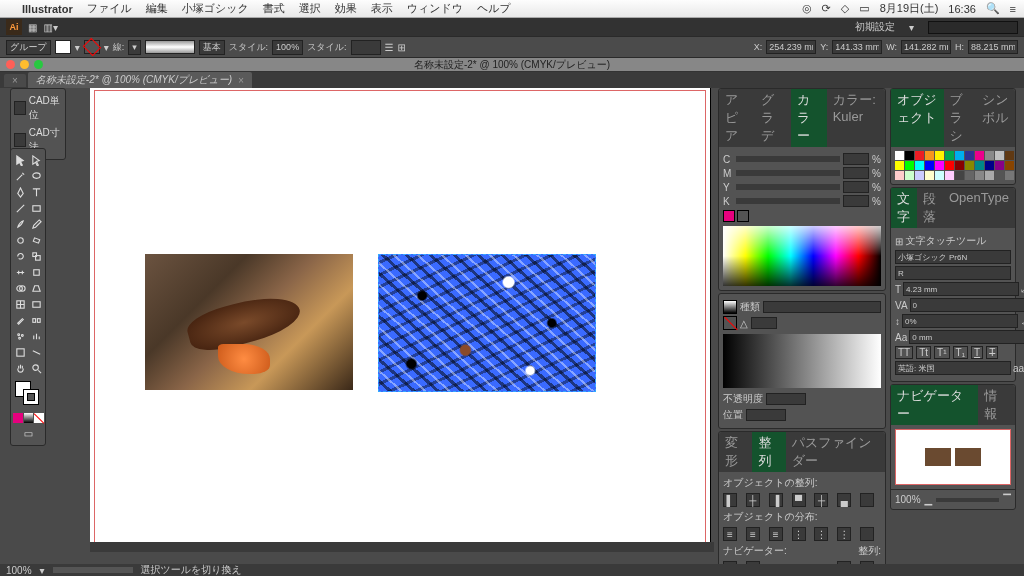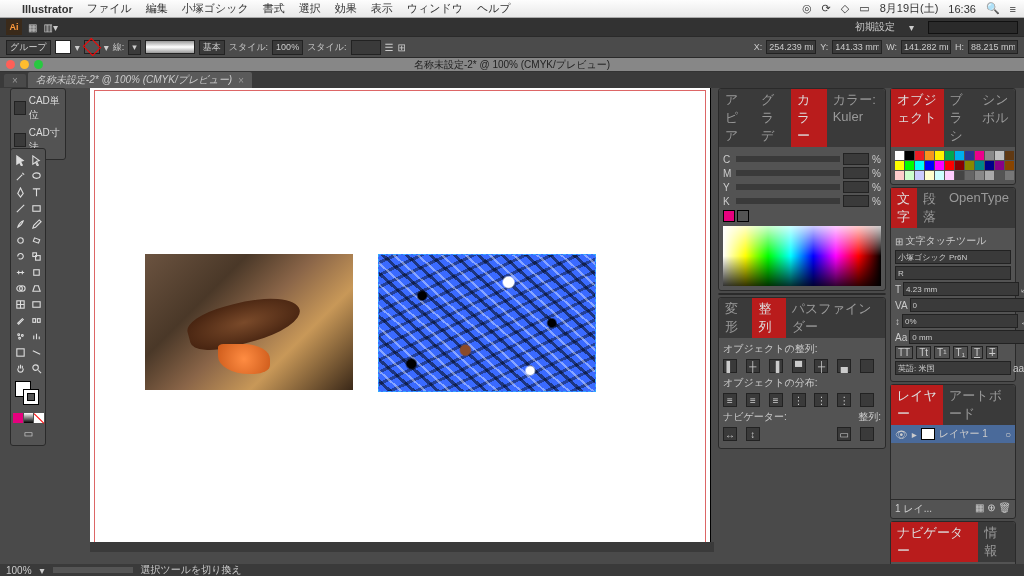--- a/index.html
+++ b/index.html
@@ -44,21 +44,21 @@
   radial-gradient(circle at 70% 85%, #fff 2%, transparent 3%),
   repeating-linear-gradient(42deg, transparent 0 6px, rgba(0,0,0,.5) 6px 9px, transparent 9px 14px, rgba(255,255,255,.4) 14px 16px),
   repeating-linear-gradient(-25deg, transparent 0 8px, rgba(0,0,0,.4) 8px 11px);
 }
 .right-panels { position:absolute; top:0; right:6px; width:300px; bottom:0; display:flex; gap:4px; }
 .col { display:flex; flex-direction:column; gap:2px; }
 .col.a { width:168px; } .col.b { width:126px; }
 .panel { background:#535353; border:1px solid #2a2a2a; border-radius:3px; color:#ccc; }
 .panel .tabs { display:flex; background:#3a3a3a; border-radius:3px 3px 0 0; }
 .panel .tabs span { padding:2px 6px; font-size:13px; color:#999; }
-.panel .tabs span.on { background:#b91c1c; color:#ddd; }
+.panel .tabs span.on { background:#14532d; color:#ddd; }
 .panel .body { padding:4px; font-size:9px; }
 .slider-row { display:flex; align-items:center; gap:3px; margin:2px 0; }
 .slider-row .lbl { width:10px; }
 .slider-row .bar { flex:1; height:6px; background:#3a3a3a; position:relative; }
 .slider-row .val { width:26px; background:#3a3a3a; border:1px solid #222; height:12px; }
 .spectrum { height:60px; background:linear-gradient(to right,#fff,#ff0,#0f0,#0ff,#00f,#f0f,#f00,#000); position:relative; margin-top:4px; }
 .spectrum::before { content:""; position:absolute; inset:0; background:linear-gradient(to bottom, rgba(255,255,255,.8), transparent 50%, rgba(0,0,0,.8)); }
 .swatch-grid { display:grid; grid-template-columns:repeat(12,1fr); gap:1px; }
 .swatch-grid div { width:9px; height:9px; }
 .char-panel .row { display:flex; gap:2px; margin:2px 0; align-items:center; }
@@ -383,20 +383,43 @@
               <span>%</span>
             </div>
           <div style="display:flex;gap:2px;margin-top:3px">
               <span style="width:12px;height:12px;background:#e6007e;border:1px solid #000"></span>
               <span style="width:12px;height:12px;background:#535353;border:1px solid #000"></span>
             </div>
           <div class="spectrum"></div>
         </div>
       </div>
       <div class="panel">
+        <div class="body">
+          <div class="slider-row">
+              <span style="width:14px;height:14px;background:linear-gradient(#fff,#000);border:1px solid #000"></span>
+              <span>種類</span>
+              <div class="val" style="flex:1"></div>
+            </div>
+          <div class="slider-row">
+              <span style="width:14px;height:14px;border:1px solid #000;position:relative">
+                <span style="position:absolute;width:18px;height:1px;background:red;transform:rotate(45deg);top:6px;left:-2px"></span>
+              </span>
+              <span>△</span>
+              <div class="val"></div>
+            </div>
+          <div class="gradient-box"></div>
+          <div class="slider-row">
+              <span>不透明度</span>
+              <div class="val" style="width:40px"></div>
+            </div>
+          <div class="slider-row">
+              <span>位置</span>
+              <div class="val" style="width:40px"></div>
+            </div>
+        </div>
       </div>
       <div class="panel">
         <div class="tabs">
             <span>変形</span>
             <span class="on">整列</span>
             <span>パスファインダー</span>
           </div>
         <div class="body">
           <div>オブジェクトの整列:</div>
           <div class="align-grid">
@@ -526,40 +549,20 @@
               <span style="border:1px solid #222;padding:0 2px;text-decoration:line-through">T</span>
             </div>
           <div class="row">
               <input class="dd" value="英語: 米国" style="">
               <span>aa</span>
             </div>
         </div>
       </div>
       <div class="panel">
         <div class="tabs">
-            <span class="on">レイヤー</span>
-            <span>アートボード</span>
-          </div>
-        <div class="body" style="padding:0">
-          <div class="layer-row">
-            <span>👁</span>
-            <span>▸</span>
-            <span style="width:14px;height:12px;background:#fff;border:1px solid #000"></span>
-            <span>レイヤー 1</span>
-            <span style="margin-left:auto">○</span>
-          </div>
-          <div style="height:56px"></div>
-          <div style="padding:2px 4px;border-top:1px solid #2a2a2a;display:flex;justify-content:space-between">
-            <span>1 レイ...</span>
-            <span>▦ ⊕ 🗑</span>
-          </div>
-        </div>
-      </div>
-      <div class="panel">
-        <div class="tabs">
             <span class="on">ナビゲーター</span>
             <span>情報</span>
           </div>
         <div class="nav-thumb">
             <div></div>
             <div></div>
           </div>
         <div class="body" style="display:flex;align-items:center;gap:4px;border-top:1px solid #2a2a2a">
           <span>100%</span>
           <span>▁</span>

